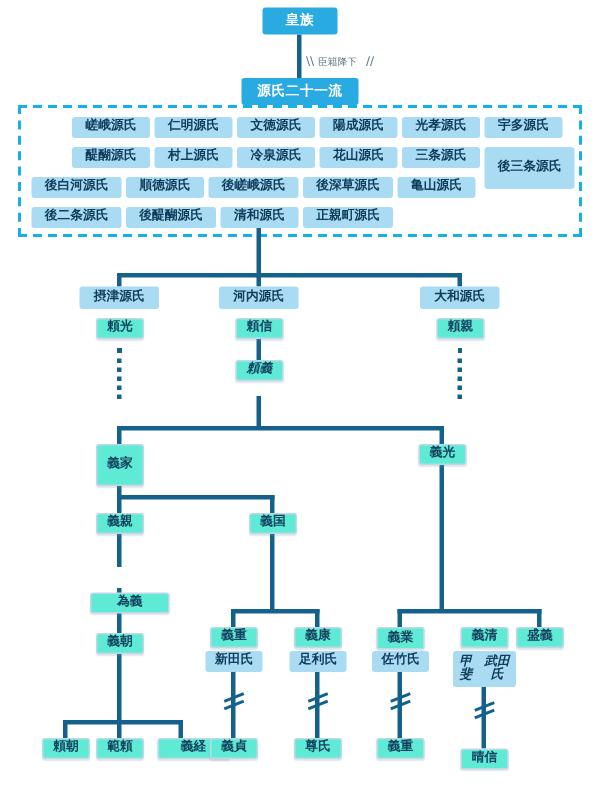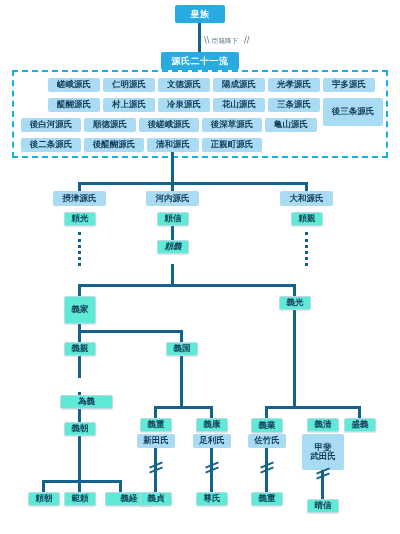--- a/index.html
+++ b/index.html
@@ -215,21 +215,21 @@
   <div class="line" style="left:265px;top:406px;width:3px;height:12px;"></div>
   <div class="line" style="left:358px;top:406px;width:3px;height:12px;"></div>
 
   <div class="node n-person" style="left:251px;top:418px;width:32px;height:15px;">義業</div>
   <div class="node n-clan" style="left:248px;top:434px;width:38px;height:14px;">佐竹氏</div>
   <div class="line" style="left:265px;top:448px;width:3px;height:44px;"></div>
   <div class="skip" style="left:260px;top:462px;"></div>
   <div class="node n-person" style="left:251px;top:492px;width:32px;height:14px;">義重</div>
 
   <div class="node n-person" style="left:307px;top:418px;width:32px;height:14px;">義清</div>
-  <div class="node n-clan two-line" style="left:302px;top:434px;width:42px;height:36px;flex-direction:column;">
+  <div class="node n-clan two-line" style="left:302px;top:434px;width:42px;height:24px;flex-direction:row;font-style:italic;">
     <span>甲斐</span>
     <span>武田氏</span>
   </div>
   <div class="line" style="left:321px;top:458px;width:3px;height:41px;"></div>
   <div class="skip" style="left:316px;top:468px;"></div>
   <div class="node n-person" style="left:307px;top:499px;width:32px;height:14px;">晴信</div>
 
   <div class="node n-person" style="left:344px;top:418px;width:32px;height:14px;">盛義</div>
 
 </div>

